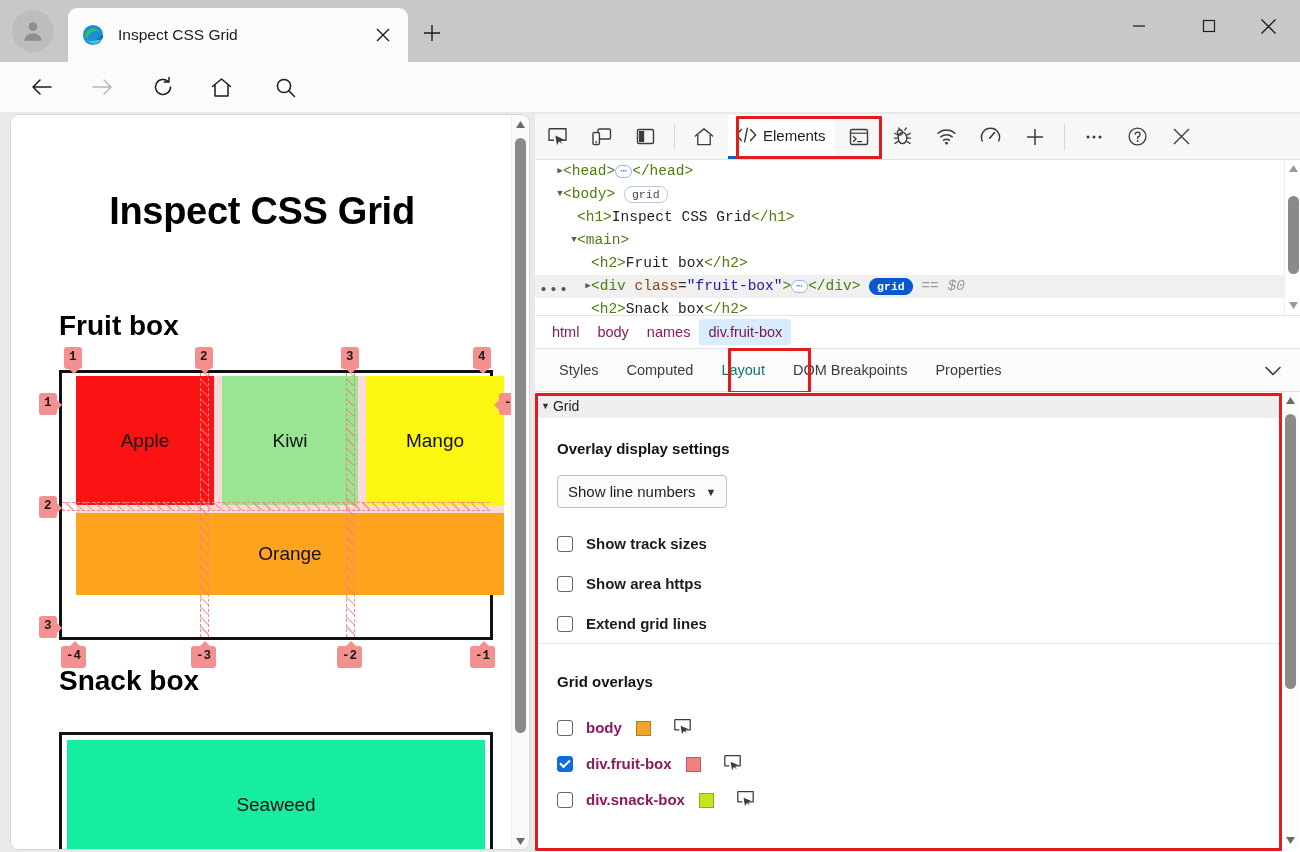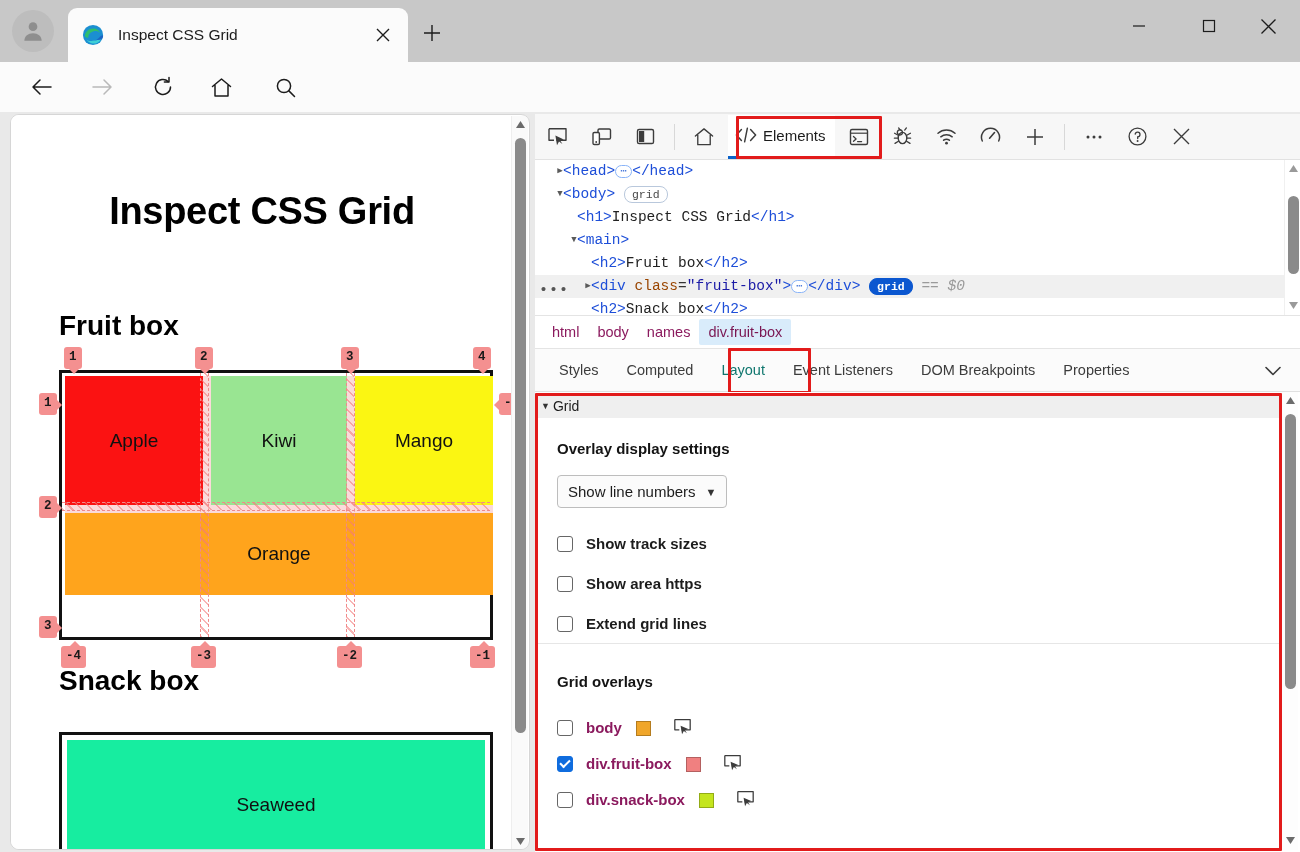--- a/index.html
+++ b/index.html
@@ -107,21 +107,21 @@
   #h2-fruit{ top:195px; }
   #h2-snack{ top:550px; }
 
   
   .fruitwrap{ position:absolute; left:48px; top:255px; width:434px; height:270px; }
   .fruitbox{
     position:absolute; left:0; top:0; width:434px; height:270px;
     border:3px solid #111; background:#fff;
   }
   .fgrid{
-    position:absolute; left:3px; top:3px; width:428px; height:219px;
+    position:absolute; left:14px; top:3px; width:428px; height:219px;
     display:grid;
     grid-template-columns:138px 1fr 138px;
     grid-template-rows:129px 1fr;
     column-gap:8px; row-gap:8px;
     background:#fbdada;
   }
   .cell{
     display:flex; align-items:center; justify-content:center;
     font-size:19px; color:#111;
   }
@@ -216,21 +216,21 @@
   }
 
   
   .domtree{
     position:absolute; left:0; top:46px; width:765px; height:155px;
     background:#fff; overflow:hidden;
     font-family:"Liberation Mono", monospace; font-size:14.5px; line-height:23px;
   }
   .dt-row{ position:relative; height:23px; white-space:nowrap; padding-left:26px; color:#333; }
   .dt-row.sel{ background:#f0f0f0; }
-  .tw{ color:#1d4ed8; }      
+  .tw{ color:#4d7c0f; }      
   .pk{ color:#994500; }      
   .pv{ color:#1a1aa6; }      
   .txt{ color:#222; }
   .gray{ color:#9a9a9a; font-style:italic; }
   .caret{
     position:absolute; left:0; top:0; width:18px; height:23px;
     display:flex; align-items:center; justify-content:center; color:#5a5a5a; font-size:9px;
   }
   .dots-inline{
     display:inline-block; width:17px; height:13px; border:1px solid #8ab4f8;
@@ -598,21 +598,20 @@
         <span class="crumb">html</span>
         <span class="crumb">body</span>
         <span class="crumb">names</span>
         <span class="crumb active">div.fruit-box</span>
       </div>
 
     <div class="ptabs" id="ptabs">
       <span class="ptab">Styles</span>
         <span class="ptab">Computed</span>
         <span class="ptab active">Layout</span>
-        <span class="ptab">Event Listeners</span>
         <span class="ptab">DOM Breakpoints</span>
         <span class="ptab">Properties</span>
         <div class="ptabs-chevron">
         <svg width="16" height="11" viewBox="0 0 16 11">
           <path d="M1 1.5L8 8.5L15 1.5" stroke="#3c3c3c" stroke-width="1.6" fill="none" stroke-linecap="round" stroke-linejoin="round"></path>
         </svg>
       </div>
       <div class="redbox" style="left:193px;top:-1px;width:83px;height:46px;"></div>
     </div>
 

